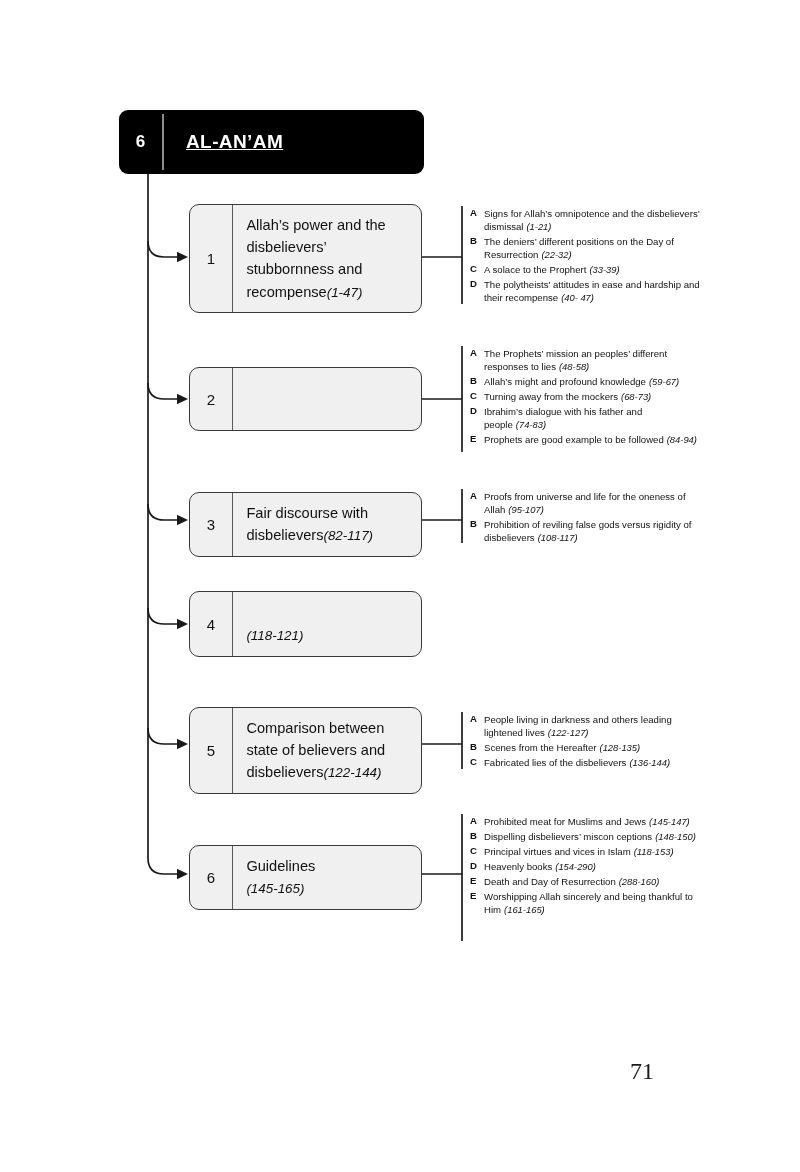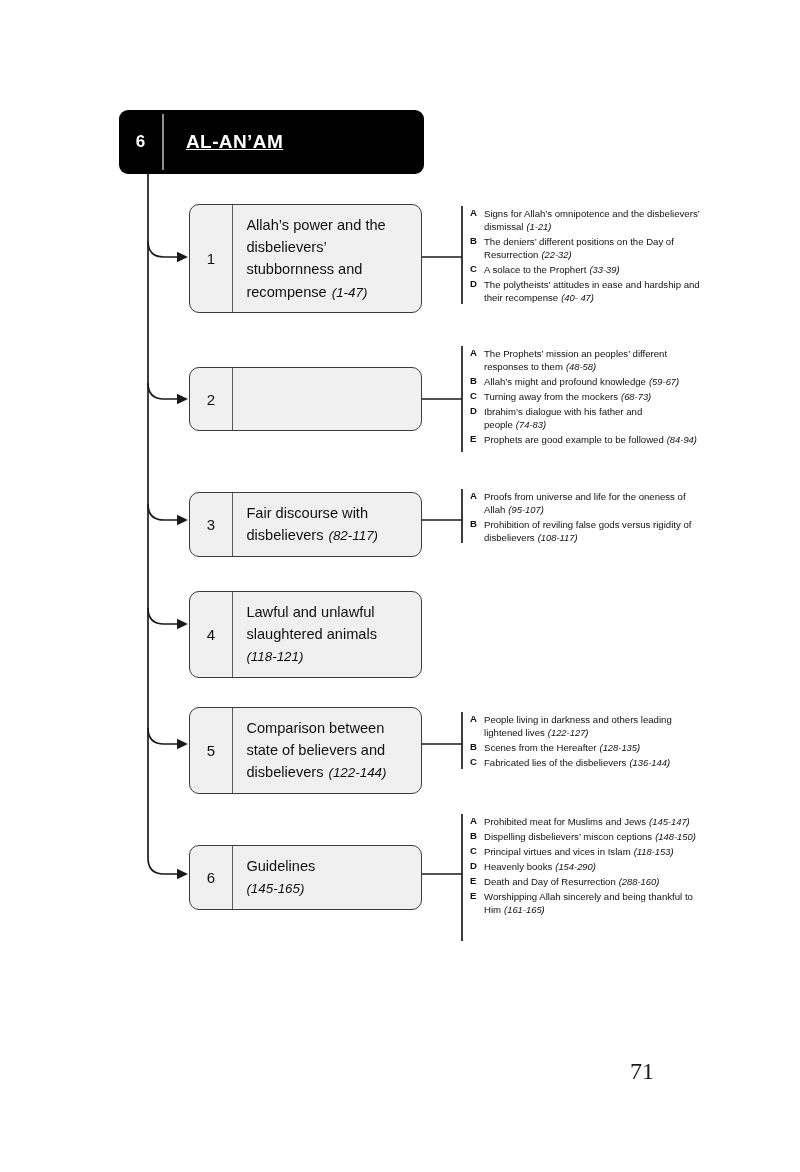--- a/index.html
+++ b/index.html
@@ -108,21 +108,21 @@
     color: #111111;
     display: flex;
     align-items: center;
   }
   .section-box .sec-title span.t { display: inline; }
   .range {
     font-style: italic;
     font-size: 13.4px;
     white-space: nowrap;
   }
-  .range.lead { margin-left: 5px; }
+  .range.lead { }
 
   
   .sub-list {
     position: absolute;
     z-index: 3;
   }
   .sub-item {
     display: flex;
     align-items: flex-start;
     margin-bottom: 2px;
@@ -219,21 +219,21 @@
           <div class="text"><span>The polytheists’ attitudes in ease and hardship and their recompense</span><span class="range">(40- 47)</span></div>
         </div>
       </div>
       <div class="section-box" style="left: 189px; top: 367px; min-height: 64px;">
         <div class="sec-num">2</div>
         <div class="sec-divider"></div>
       </div>
       <div class="sub-list" style="left: 470px; top: 347px;">
         <div class="sub-item">
           <div class="letter">A</div>
-          <div class="text"><span>The Prophets’ mission an peoples’ different responses to them</span><span class="range">(48-58)</span></div>
+          <div class="text"><span>The Prophets’ mission an peoples’ different responses to lies</span><span class="range">(48-58)</span></div>
         </div>
         <div class="sub-item">
           <div class="letter">B</div>
           <div class="text"><span>Allah’s might and profound knowledge</span><span class="range">(59-67)</span></div>
         </div>
         <div class="sub-item">
           <div class="letter">C</div>
           <div class="text"><span>Turning away from the mockers</span><span class="range">(68-73)</span></div>
         </div>
         <div class="sub-item">
@@ -259,21 +259,21 @@
         </div>
         <div class="sub-item">
           <div class="letter">B</div>
           <div class="text"><span>Prohibition of reviling false gods versus rigidity of disbelievers</span><span class="range">(108-117)</span></div>
         </div>
       </div>
       <div class="section-box" style="left: 189px; top: 591px; min-height: 66px;">
         <div class="sec-num">4</div>
         <div class="sec-divider"></div>
         <div class="sec-title">
-          <div><span class="t">Lawful and unlawful slaughtered animals</span><br><span class="range">(118-121)</span></div>
+          <div><br><span class="range">(118-121)</span></div>
         </div>
       </div>
       <div class="section-box" style="left: 189px; top: 707px; min-height: 74px;">
         <div class="sec-num">5</div>
         <div class="sec-divider"></div>
         <div class="sec-title">
           <div><span class="t">Comparison between state of believers and disbelievers</span><span class="range lead">(122-144)</span></div>
         </div>
       </div>
       <div class="sub-list" style="left: 470px; top: 713px;">

